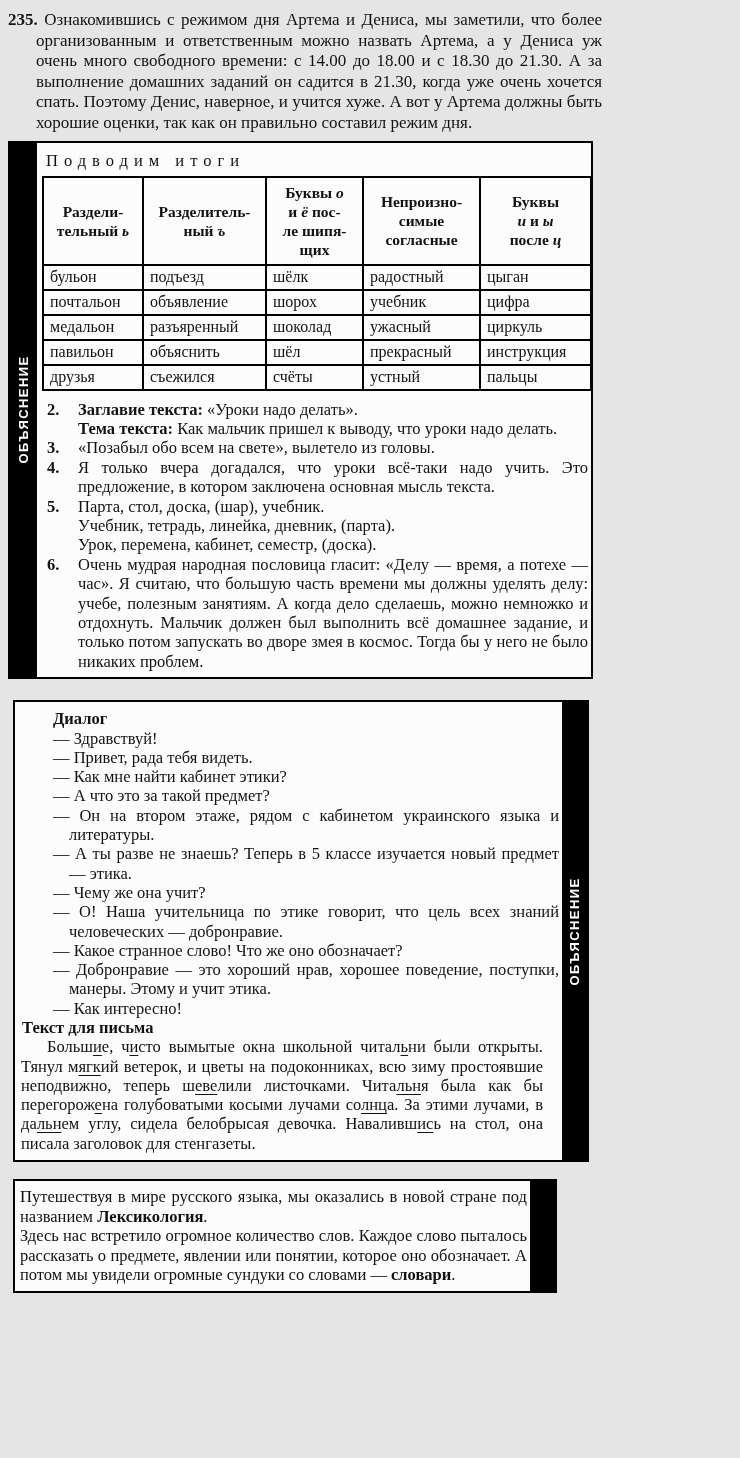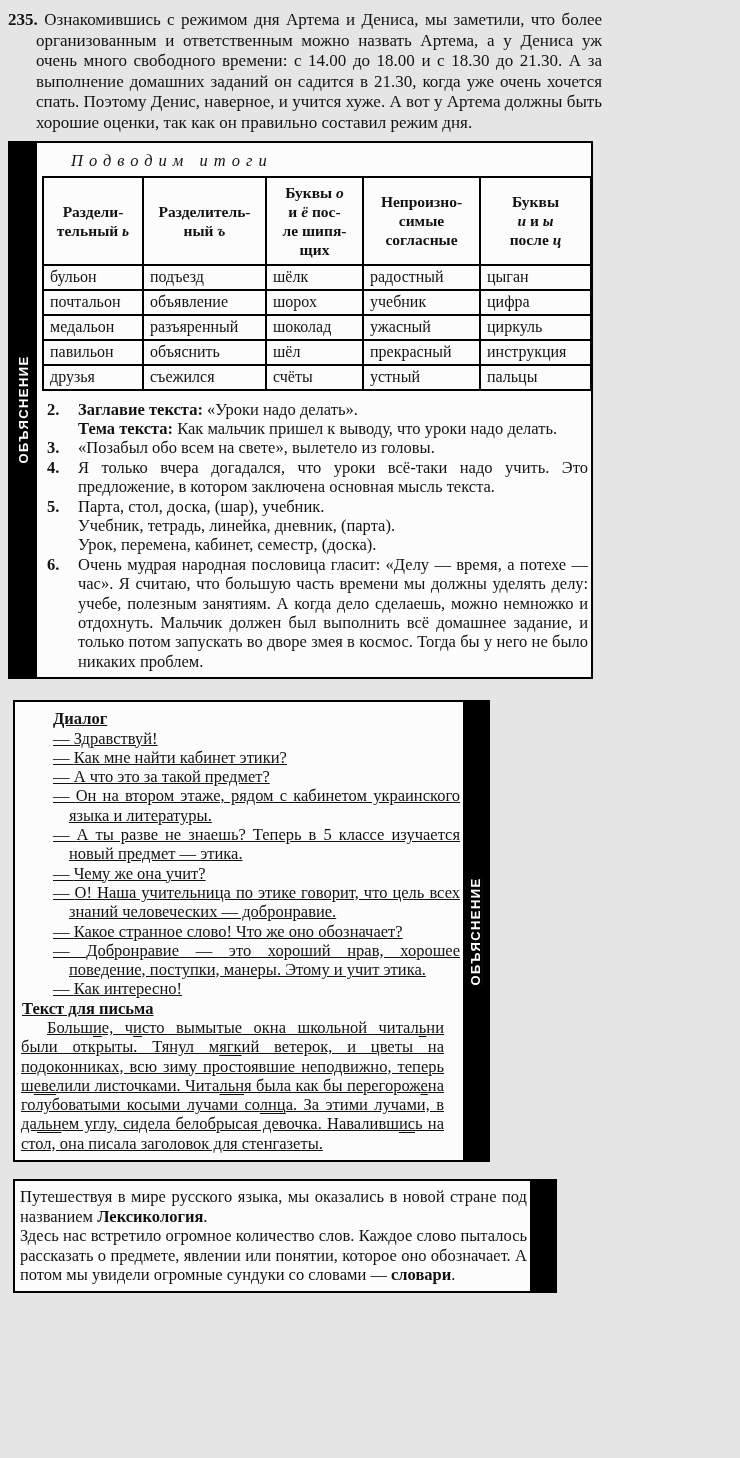--- a/index.html
+++ b/index.html
@@ -41,21 +41,21 @@
     white-space:nowrap;
     transform:rotate(-90deg);
   }
 
   
   .block1{margin-left:8px;width:585px;}
   .block1 .vbar{width:27px;}
   .b1content{flex:1;padding:5px 3px 6px 5px;min-width:0;}
   .tbl-title{
     font-size:16.5px;letter-spacing:6px;
-    margin:3px 0 5px 29px;white-space:nowrap;font-style:italic;
+    margin:3px 0 5px 4px;white-space:nowrap;
   }
   table.results{
     border-collapse:collapse;table-layout:fixed;
     width:548px;
   }
   table.results col.c1{width:100px;}
   table.results col.c2{width:123px;}
   table.results col.c3{width:97px;}
   table.results col.c4{width:117px;}
   table.results col.c5{width:111px;}
@@ -72,21 +72,21 @@
     font-size:16px;line-height:18px;
     padding:2.5px 6px;text-align:left;vertical-align:middle;
     white-space:nowrap;
   }
   .items{margin:9px 0 0 0;padding:0;list-style:none;
     font-size:16.5px;line-height:19.4px;}
   .items li{position:relative;padding-left:36px;text-align:justify;margin:0;}
   .items .inum{position:absolute;left:5px;top:0;font-weight:bold;}
 
   
-  .block2{margin:21px 0 0 13px;width:477px;text-decoration:underline;}
+  .block2{margin:21px 0 0 13px;width:576px;}
   .block2 .vbar,.block3 .vbar{width:25px;}
   .b2content{flex:1;padding:7px 3px 7px 4px;min-width:0;
     font-size:16.5px;line-height:19.3px;}
   .dialog-title{font-weight:bold;margin-left:34px;}
   .dline{padding-left:50px;text-indent:-16px;text-align:justify;}
   .letter-title{font-weight:bold;margin-left:3px;}
   .letter{margin:0 16px 0 2px;text-align:justify;text-indent:26px;}
 
   
   .block3{margin:17px 0 0 13px;width:544px;}
@@ -195,20 +195,21 @@
           </li>
         </ul>
     </div>
   </div>
 
   <div class="block block2">
     <div class="b2content">
       <div class="dialog-title">Диалог</div>
       <div id="dialog-lines">
           <div class="dline"><span>—&nbsp;</span><span>Здравствуй!</span></div>
+          <div class="dline"><span>—&nbsp;</span><span>Привет, рада тебя видеть.</span></div>
           <div class="dline"><span>—&nbsp;</span><span>Как мне найти кабинет этики?</span></div>
           <div class="dline"><span>—&nbsp;</span><span>А что это за такой предмет?</span></div>
           <div class="dline"><span>—&nbsp;</span><span>Он на втором этаже, рядом с кабинетом украинского языка и литературы.</span></div>
           <div class="dline"><span>—&nbsp;</span><span>А ты разве не знаешь? Теперь в 5 классе изучается новый предмет — этика.</span></div>
           <div class="dline"><span>—&nbsp;</span><span>Чему же она учит?</span></div>
           <div class="dline"><span>—&nbsp;</span><span>О! Наша учительница по этике говорит, что цель всех знаний человеческих — добронравие.</span></div>
           <div class="dline"><span>—&nbsp;</span><span>Какое странное слово! Что же оно обозначает?</span></div>
           <div class="dline"><span>—&nbsp;</span><span>Добронравие — это хороший нрав, хорошее поведение, поступки, манеры. Этому и учит этика.</span></div>
           <div class="dline"><span>—&nbsp;</span><span>Как интересно!</span></div>
         </div>

